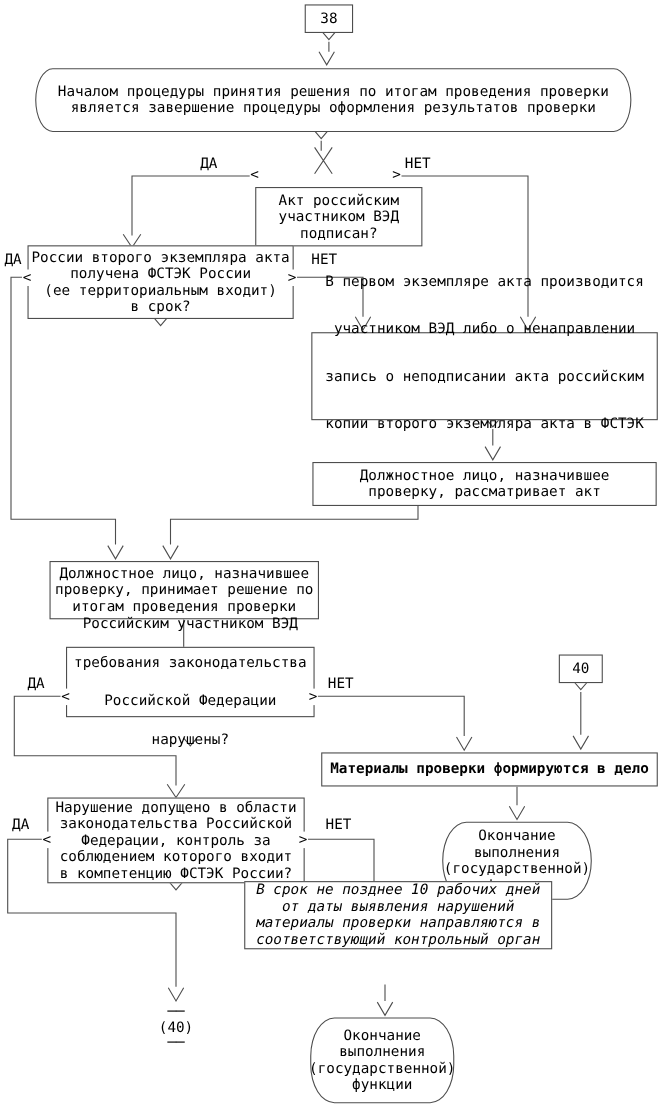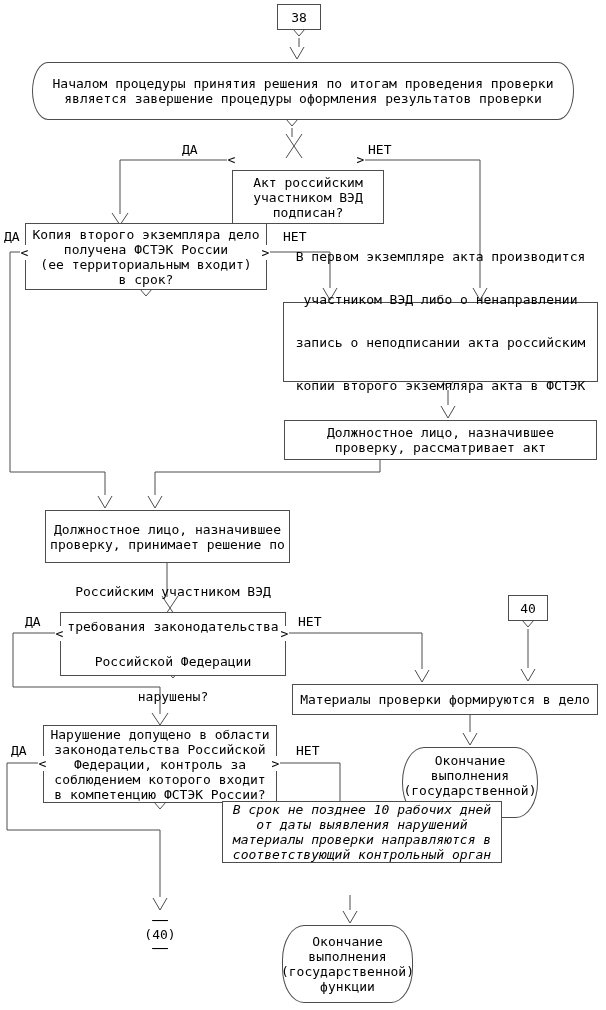--- a/index.html
+++ b/index.html
@@ -66,21 +66,21 @@
     <span class="ln">Акт российским</span>
     <span class="ln">участником ВЭД</span>
     <span class="ln">подписан?</span>
   </div>
   <span class="port port-l" style="left:227px;top:152px;"></span>
   <span class="port port-r" style="left:356px;top:152px;"></span>
   <div class="edge-label" style="left:182px;top:142px;">ДА</div>
   <div class="edge-label" style="left:368px;top:142px;">НЕТ</div>
 
   <div class="node decision" style="left:25px;top:223px;width:242px;height:67px;">
-    <span class="ln">Копия второго экземпляра дело</span>
+    <span class="ln">России второго экземпляра акта</span>
     <span class="ln">получена ФСТЭК России</span>
     <span class="ln">(ее территориальным входит)</span>
     <span class="ln">в срок?</span>
   </div>
   <span class="port port-l" style="left:20px;top:245px;"></span>
   <span class="port port-r" style="left:261px;top:245px;"></span>
   <div class="edge-label" style="left:4px;top:229px;">ДА</div>
   <div class="edge-label" style="left:283px;top:229px;">НЕТ</div>
 
   <div class="node" style="left:283px;top:302px;width:315px;height:80px;gap:28px;">
@@ -92,38 +92,39 @@
   </div>
 
   <div class="node" style="left:284px;top:420px;width:313px;height:40px;">
     <span class="ln">Должностное лицо, назначившее</span>
     <span class="ln">проверку, рассматривает акт</span>
   </div>
 
   <div class="node" style="left:45px;top:510px;width:245px;height:53px;">
     <span class="ln">Должностное лицо, назначившее</span>
     <span class="ln">проверку, принимает решение по</span>
+    <span class="ln">итогам проведения проверки</span>
   </div>
 
-  <div class="node decision" style="left:60px;top:612px;width:226px;height:64px;gap:20px;">
+  <div class="node decision" style="left:60px;top:588px;width:226px;height:64px;gap:20px;">
     <span class="ln">Российским участником ВЭД</span>
     <span class="ln">требования законодательства</span>
     <span class="ln">Российской Федерации</span>
     <span class="ln">нарушены?</span>
   </div>
   <span class="port port-l" style="left:55px;top:626px;"></span>
   <span class="port port-r" style="left:280px;top:626px;"></span>
   <div class="edge-label" style="left:25px;top:614px;">ДА</div>
   <div class="edge-label" style="left:298px;top:614px;">НЕТ</div>
 
   <div class="node connector" style="left:508px;top:595px;width:40px;height:26px;">
     <span class="ln">40</span>
   </div>
 
-  <div class="node" style="left:292px;top:684px;width:306px;height:31px;">
+  <div class="node" style="left:292px;top:684px;width:306px;height:31px;font-weight:bold;">
     <span class="ln">Материалы проверки формируются в дело</span>
   </div>
 
   <div class="node decision" style="left:43px;top:725px;width:234px;height:78px;">
     <span class="ln">Нарушение допущено в области</span>
     <span class="ln">законодательства Российской</span>
     <span class="ln">Федерации, контроль за</span>
     <span class="ln">соблюдением которого входит</span>
     <span class="ln">в компетенцию ФСТЭК России?</span>
   </div>

